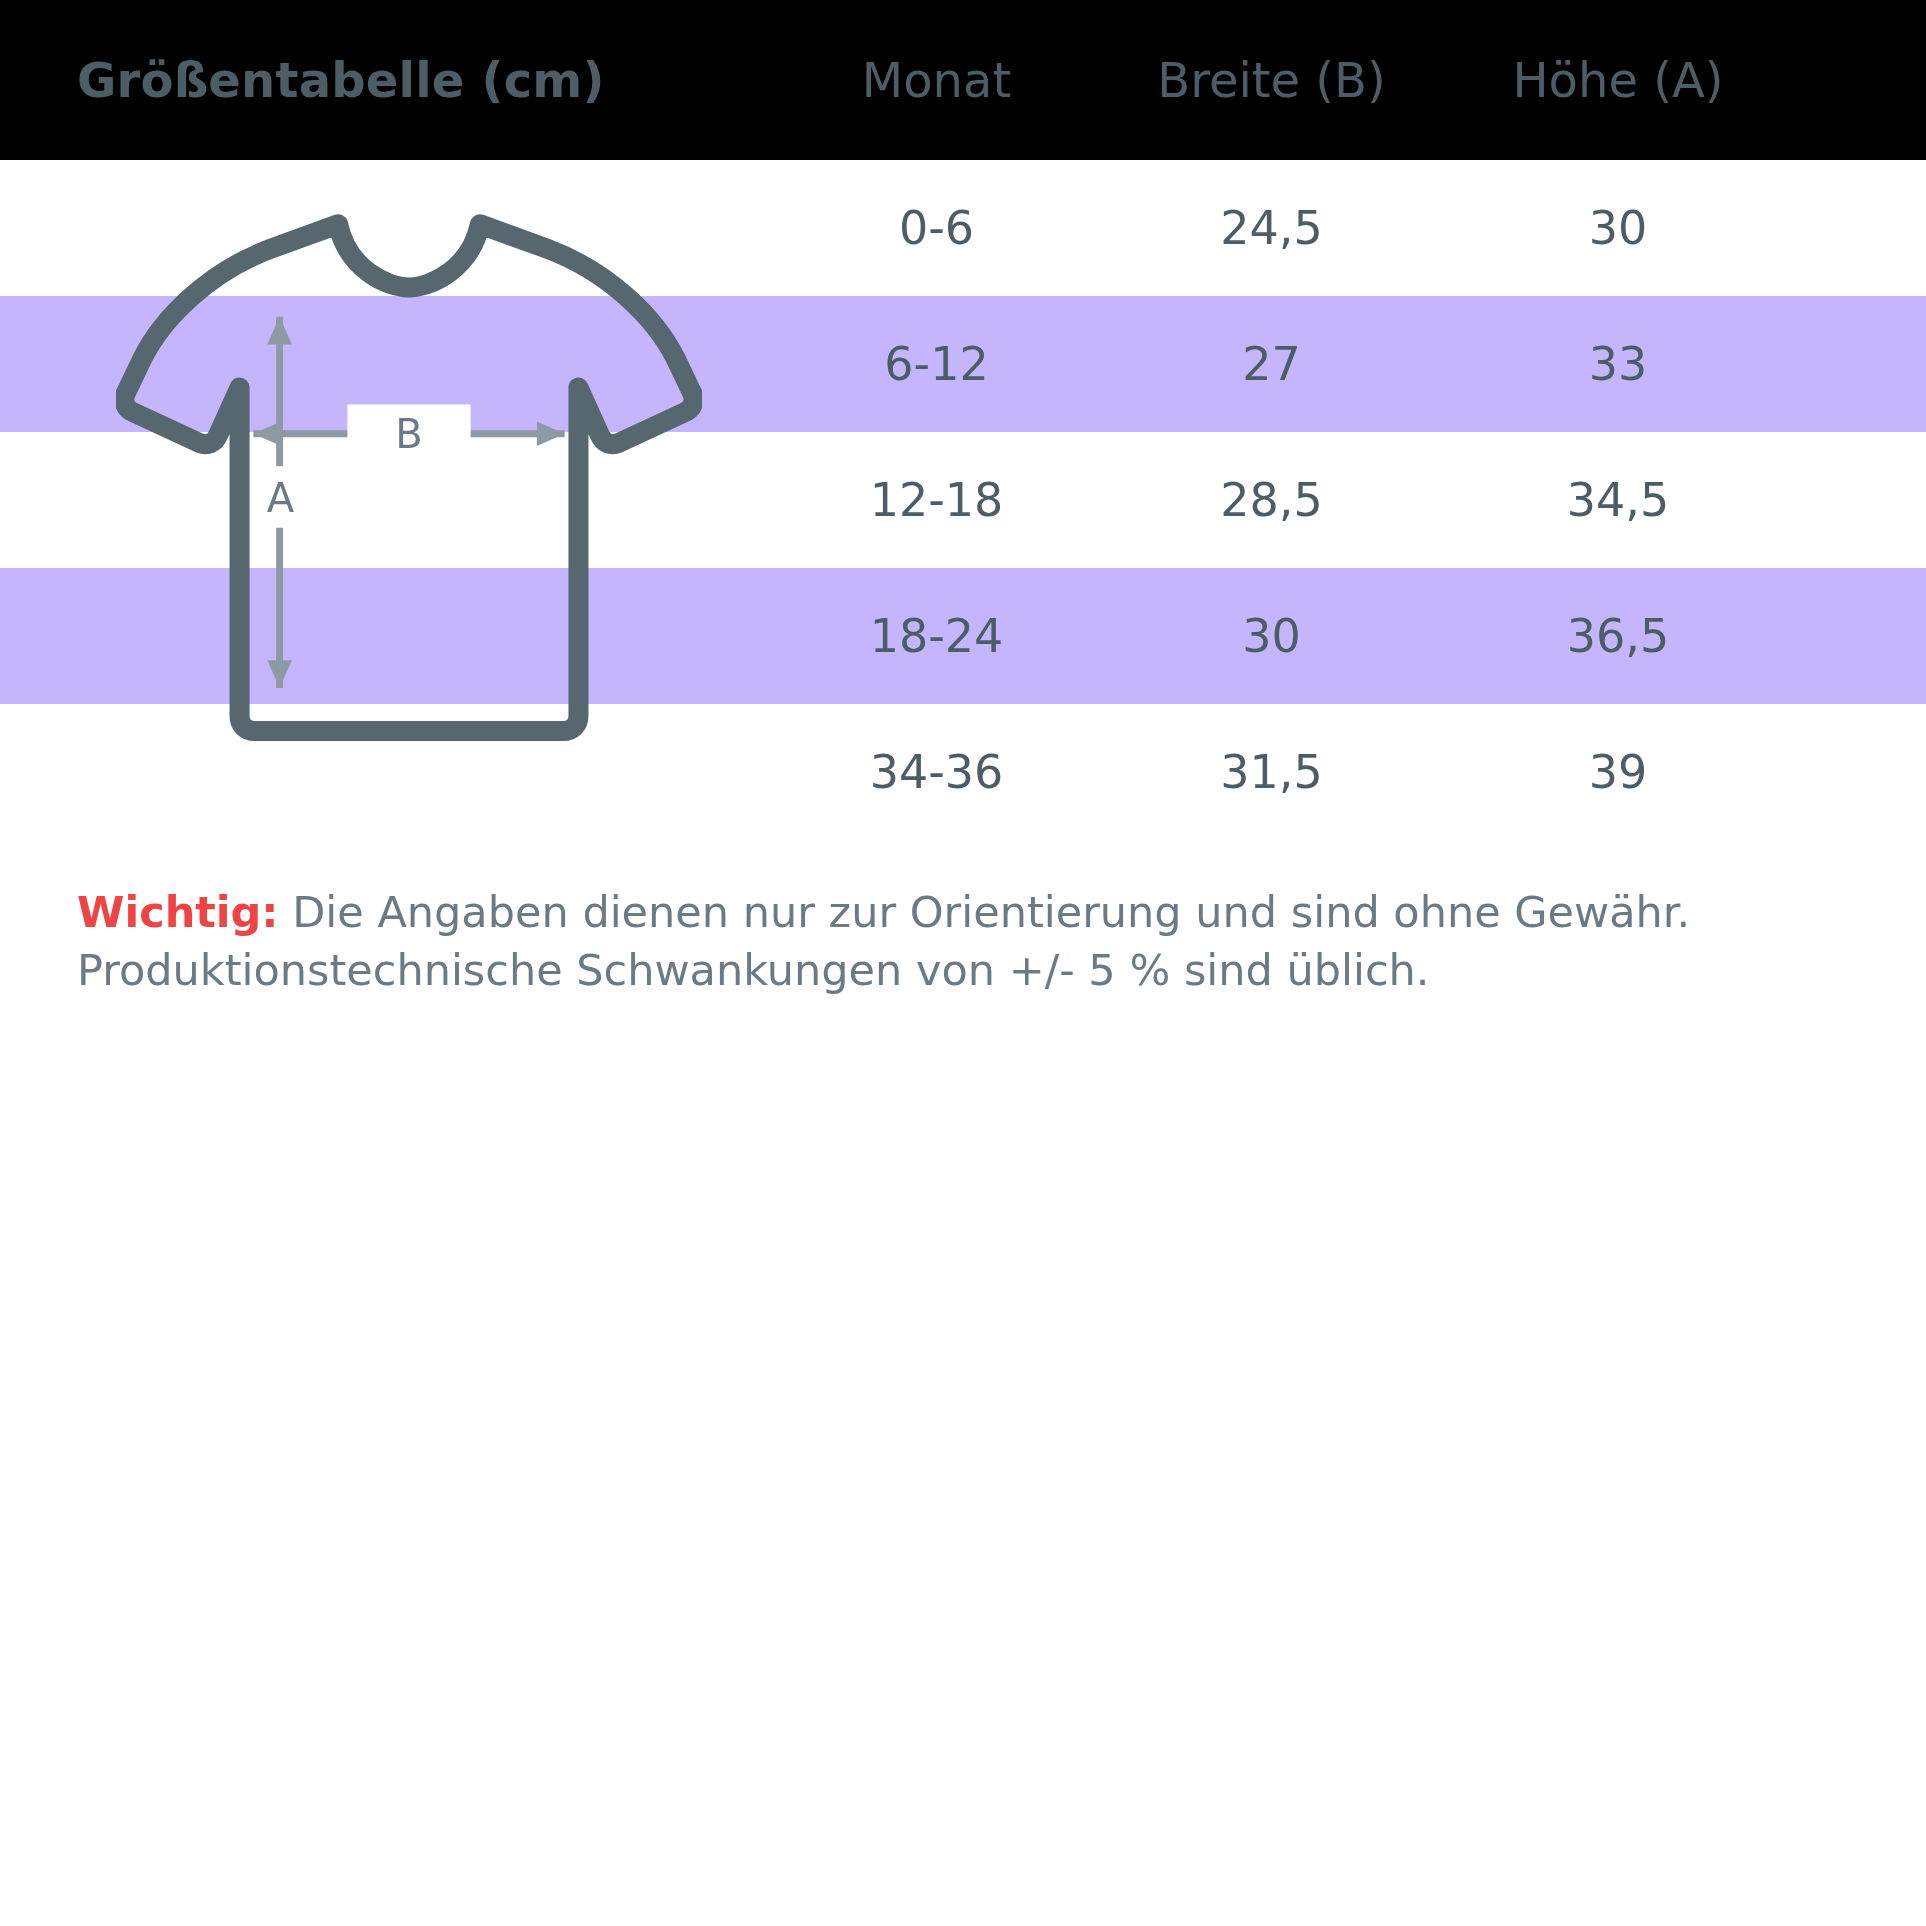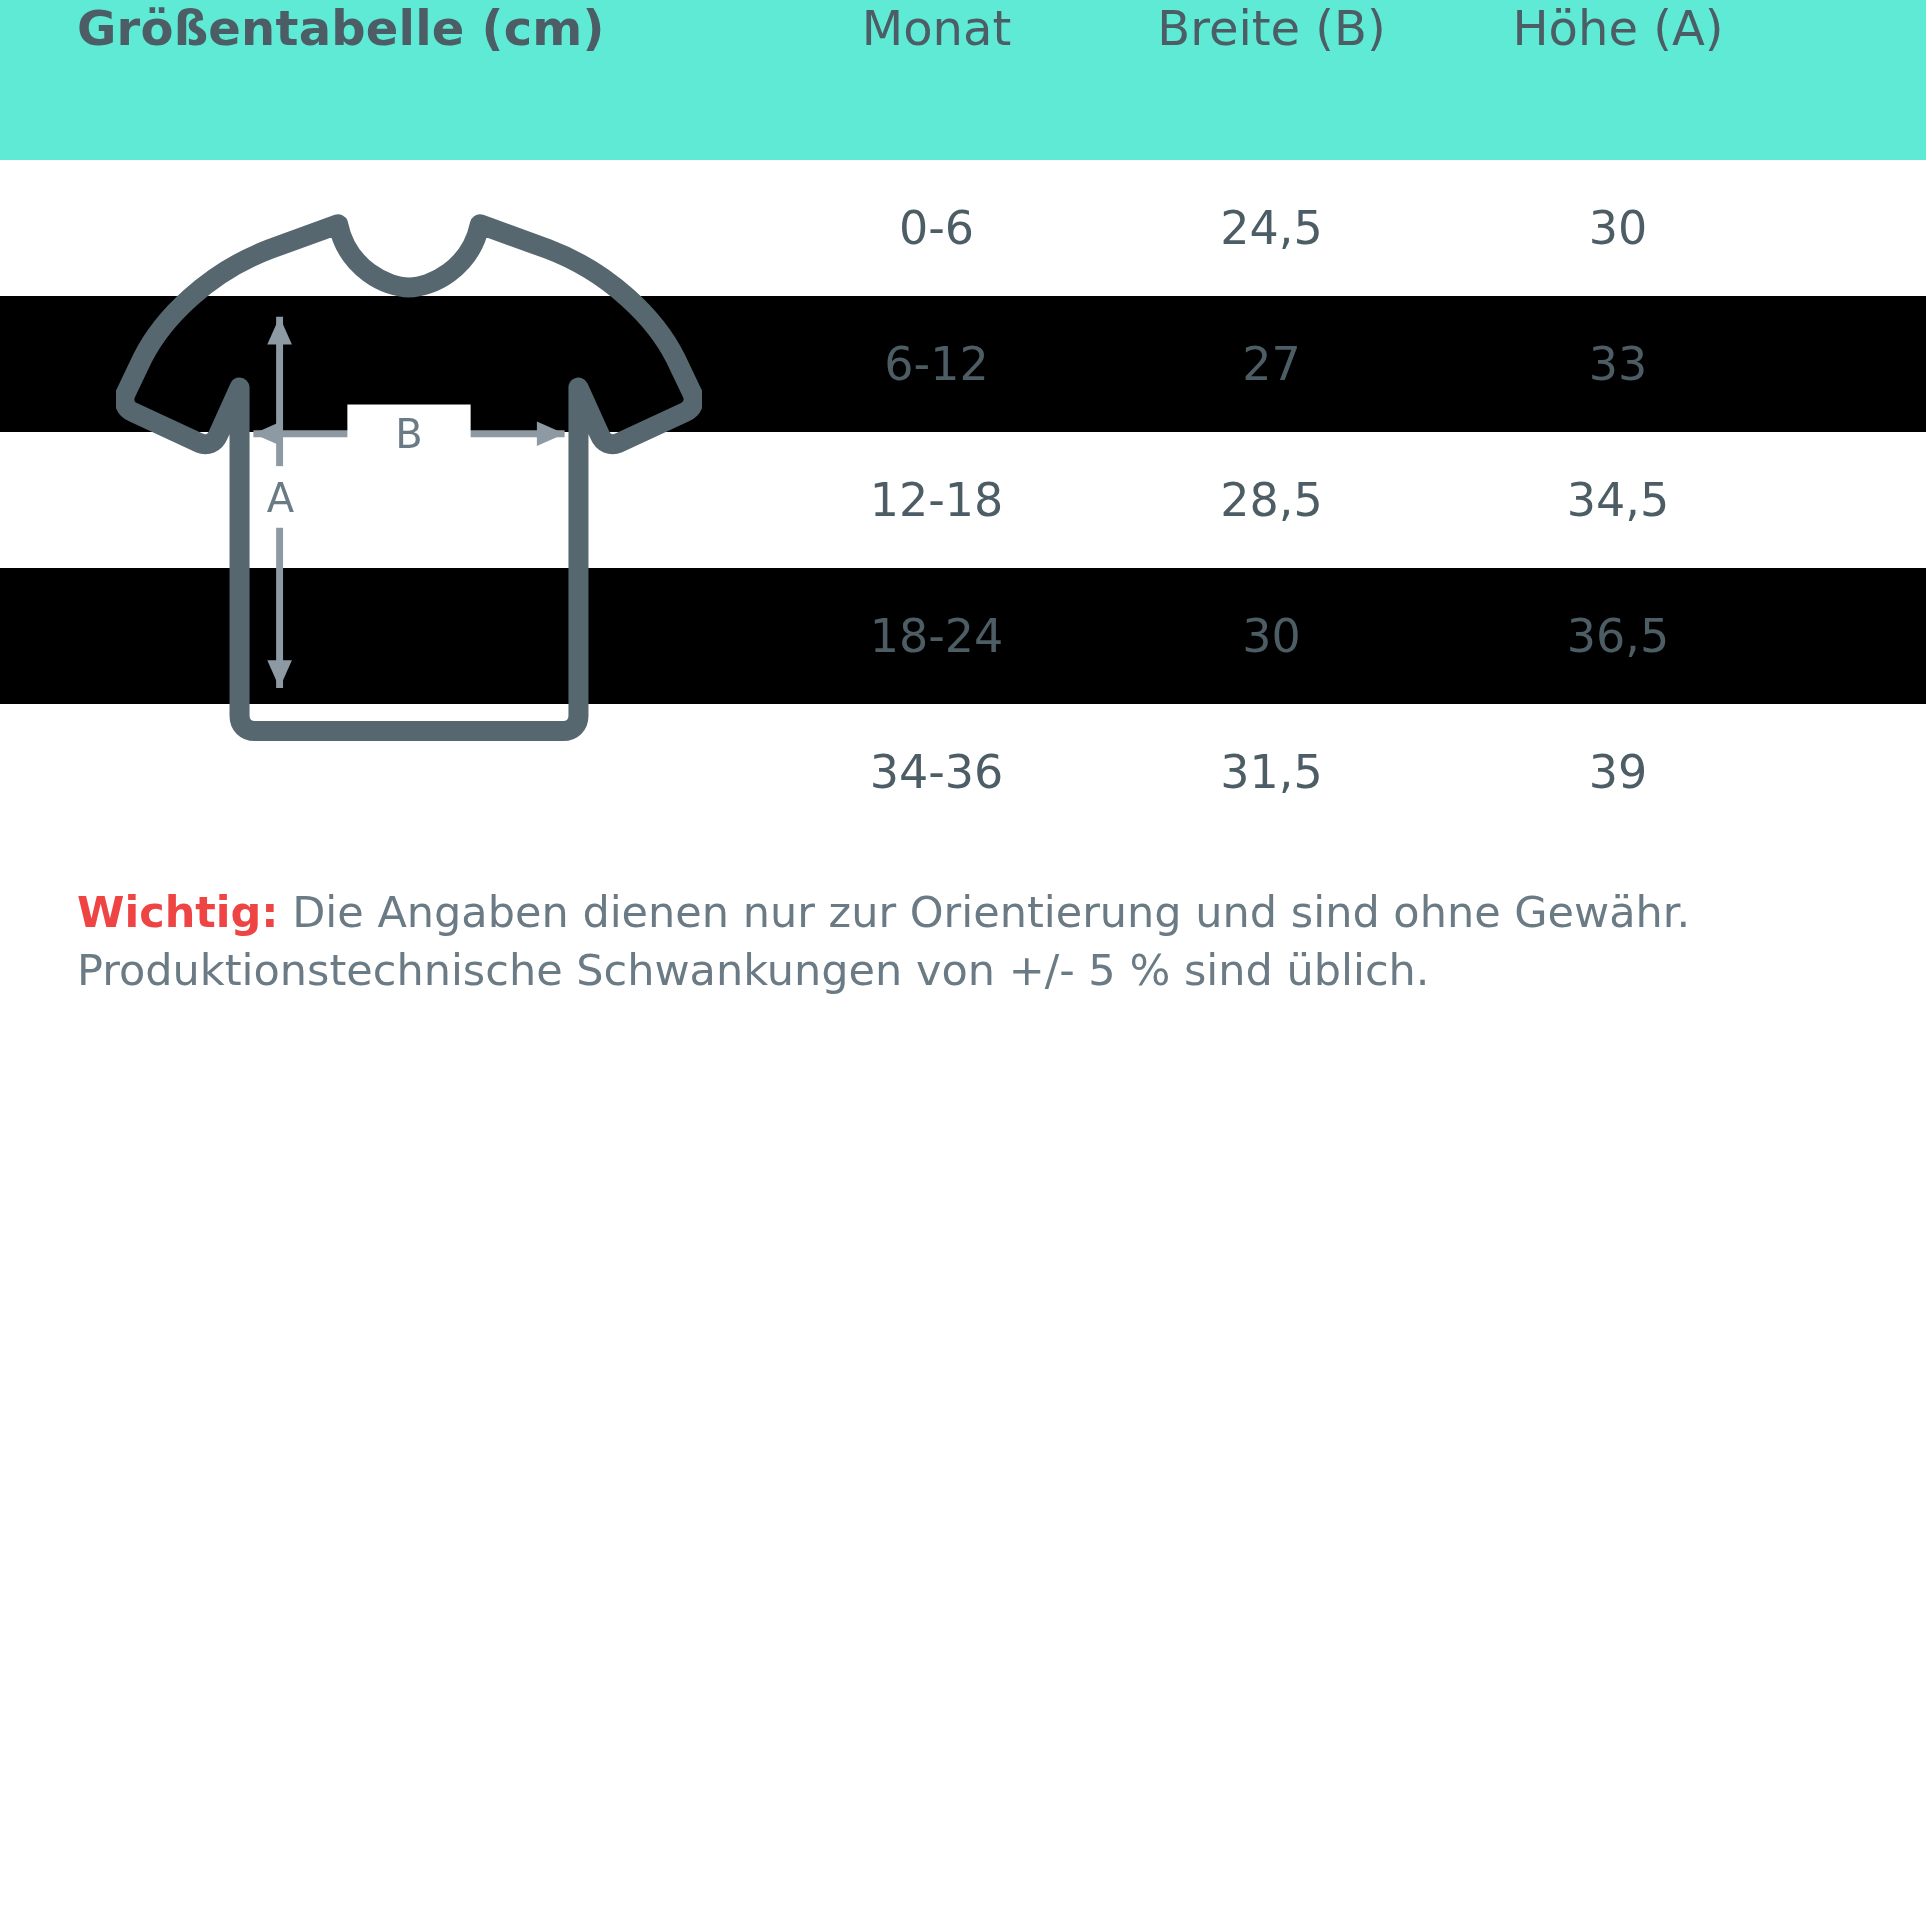--- a/index.html
+++ b/index.html
@@ -17,21 +17,22 @@
   .sheet {
     width: 1926px;
     height: 1926px;
     position: relative;
     box-sizing: border-box;
   }
 
   
   .header-row {
     display: flex;
-    background: #5eead4;
+    align-items: center;
+    background: #000000;
     height: 160px;
     width: 1926px;
     box-sizing: border-box;
   }
   .col-label {
     width: 771px;
     padding-left: 77px;
     box-sizing: border-box;
   }
   .col-month { width: 331px; text-align: center; }
@@ -82,21 +83,21 @@
   }
   .data-row {
     display: flex;
     align-items: center;
     height: 136px;
     width: 1926px;
     box-sizing: border-box;
     background: #ffffff;
   }
   .data-row.alt {
-    background: #000000;
+    background: #c4b5fd;
   }
   .data-cell {
     font-size: 46px;
     color: #4d5d66;
   }
   .spacer-col { width: 771px; }
 
   
   .note {
     padding: 45px 77px 0 77px;

